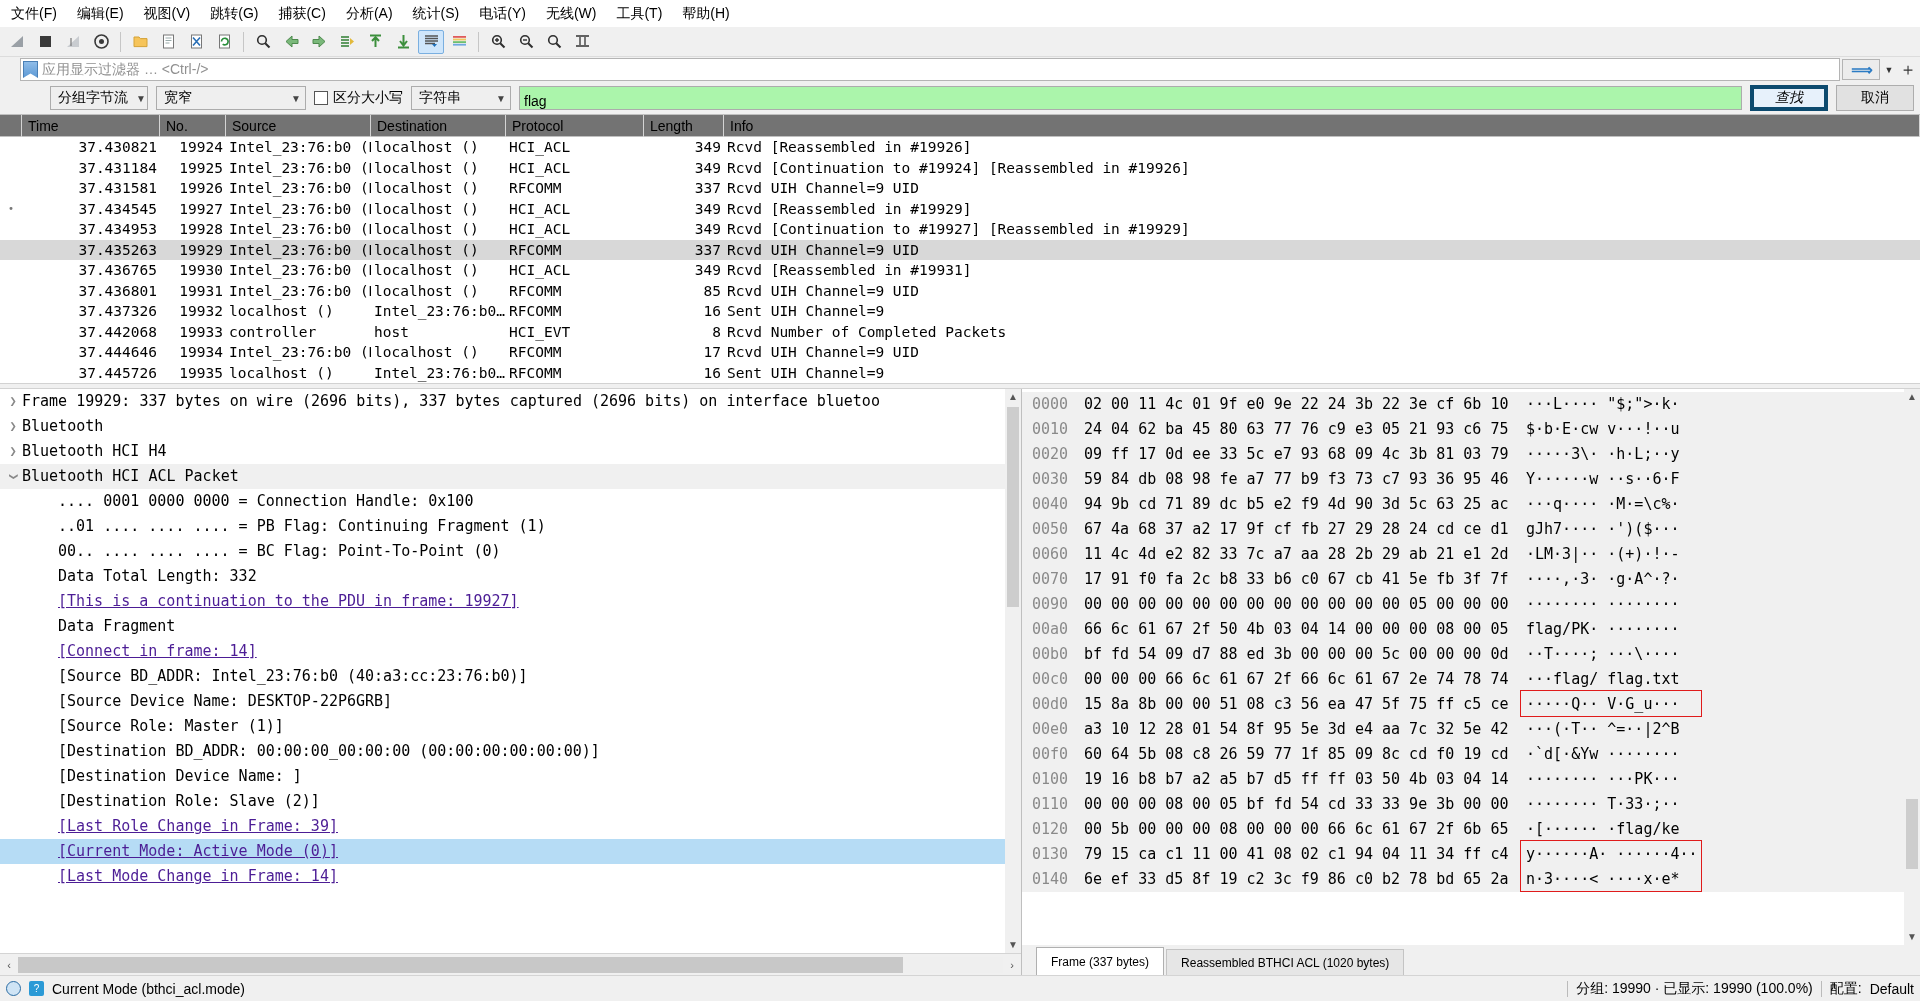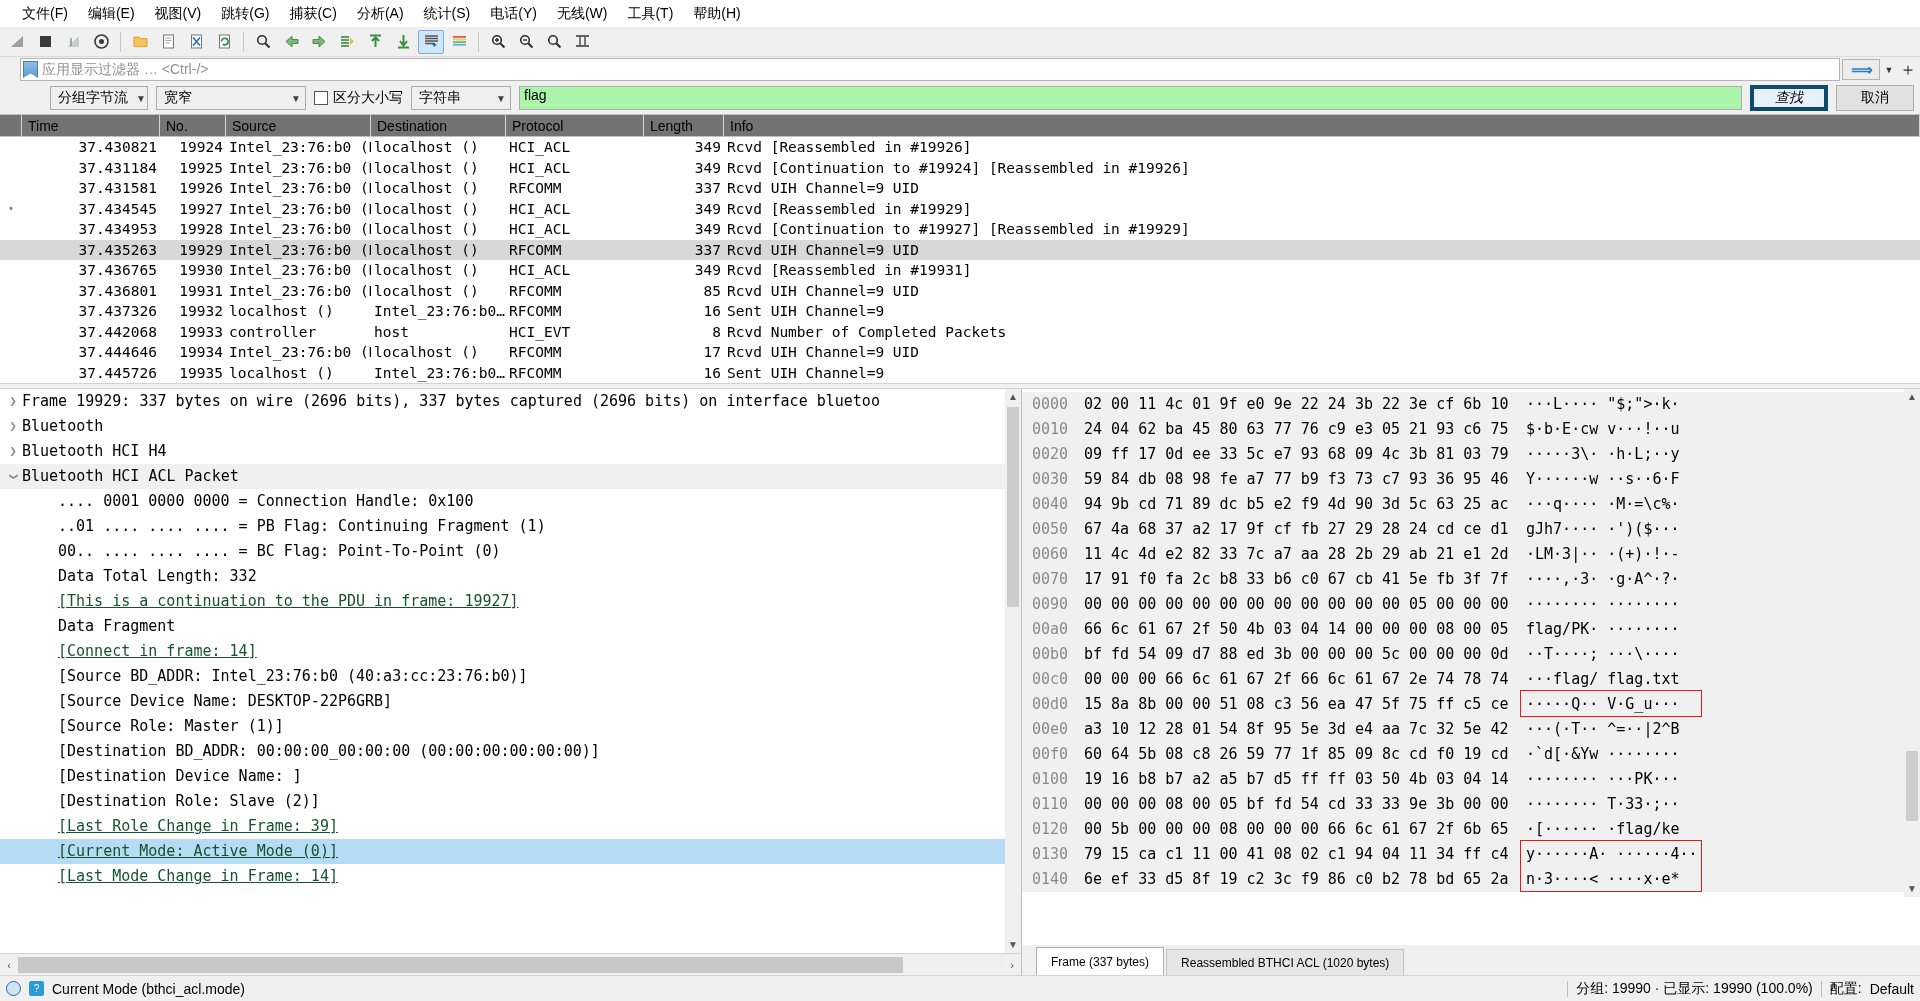--- a/index.html
+++ b/index.html
@@ -11,21 +11,21 @@
     font-family: "Liberation Sans", sans-serif;
     font-size: 13px;
     color: #000;
   }
   #app { width: 1920px; height: 1001px; display: flex; flex-direction: column; background:#f0f0f0; }
 
   
   .menubar {
     height: 27px; background: #ffffff;
     display: flex; align-items: center;
-    padding-left: 12px;
+    padding-left: 1px;
     border-bottom: 1px solid #ffffff;
     flex: 0 0 27px;
   }
   .menubar .mi {
     padding: 3px 10px; font-size: 14px; line-height: 18px;
     white-space: nowrap; color: #000; cursor: default;
   }
 
   
   .toolbar {
@@ -89,21 +89,21 @@
   }
   .combo .cv { white-space: nowrap; }
   .combo .ca { font-size: 10px; color: #444; margin-left: 8px; }
   .combo.w1 { width: 98px; }
   .combo.w2 { width: 150px; }
   .combo.w3 { width: 100px; }
   .chk-wrap { display:flex; align-items:center; gap:5px; font-size:14px; }
   .chk { width: 14px; height: 14px; border: 1px solid #555; background: #fff; }
   .find-field {
     flex: 1 1 auto; height: 24px; background: #abf5ab;
-    border: 1px solid #acacac; display:flex; align-items:flex-start;
+    border: 1px solid #acacac; display:flex; align-items:flex-end;
     padding-left: 4px; font-size: 14px; color:#000;
   }
   .fbtn {
     height: 26px; min-width: 78px; padding: 0 14px;
     border: 1px solid #adadad; background: #e1e1e1;
     display:flex; align-items:center; justify-content:center; font-size:14px;
   }
   .fbtn.primary { border: 4px solid #0c4a6e; background:#e7f1fb;font-style:italic; }
 
   
@@ -138,28 +138,28 @@
     background: #fff; display:flex; flex-direction:column;
     border-right: 1px solid #bfbfbf;
   }
   .dtree { flex: 1 1 auto; overflow: hidden; position: relative;
            font-family: "DejaVu Sans Mono", monospace; font-size: 15px; }
   .drow { height: 25px; line-height: 25px; white-space: nowrap; padding-left: 4px; display:flex; align-items:center;}
   .drow.hdr { background: #f0f0f0; }
   .drow.sel { background: #b6dcf5; }
   .tw { width: 18px; flex:0 0 18px; color: #888; font-size: 12px; display:flex; align-items:center; justify-content:center;}
   .ind { display:inline-block; }
-  .lnk { color: #14532d; text-decoration: underline; }
+  .lnk { color: #4c1d95; text-decoration: underline; }
 
   .hscroll-row { height: 22px; flex: 0 0 22px; background:#f0f0f0; display:flex; align-items:center; border-top:1px solid #d4d4d4;}
   .hs-arrow { width: 18px; text-align:center; font-size: 11px; color:#555; }
   .hs-track { flex: 1 1 auto; height: 16px; background: #efefef; position:relative; }
   .hs-thumb { position:absolute; left:0; top:0; height:16px; width:885px; background:#c8c8c8; }
 
-  .hex-pane { flex: 1 1 auto; background:#fff; display:flex; flex-direction:column; position:relative; min-width:0;gap:48px;}
+  .hex-pane { flex: 1 1 auto; background:#fff; display:flex; flex-direction:column; position:relative; min-width:0;}
   .hex-body { flex: 1 1 auto; overflow:hidden; position:relative;
               font-family: "DejaVu Sans Mono", monospace; font-size: 15px;
               background:#fff; padding-top: 3px; }
   .hrow { height: 25px; line-height:25px; white-space: nowrap; display:flex; }
   .hoff { width: 62px; color: #8a8a8a; padding-left:10px; }
   .hhex { width: 430px; letter-spacing: 0px; }
   .hasc { width: 200px; padding-left: 12px; }
   .hex-tabs { height: 30px; flex:0 0 30px; display:flex; align-items:flex-end; background:#f0f0f0; padding-left: 14px; gap: 2px;}
   .htab { height: 26px; padding: 0 14px; display:flex; align-items:center; font-size:12px;
           border:1px solid #c4c4c4; border-bottom:none; background:#e6e6e6; }

